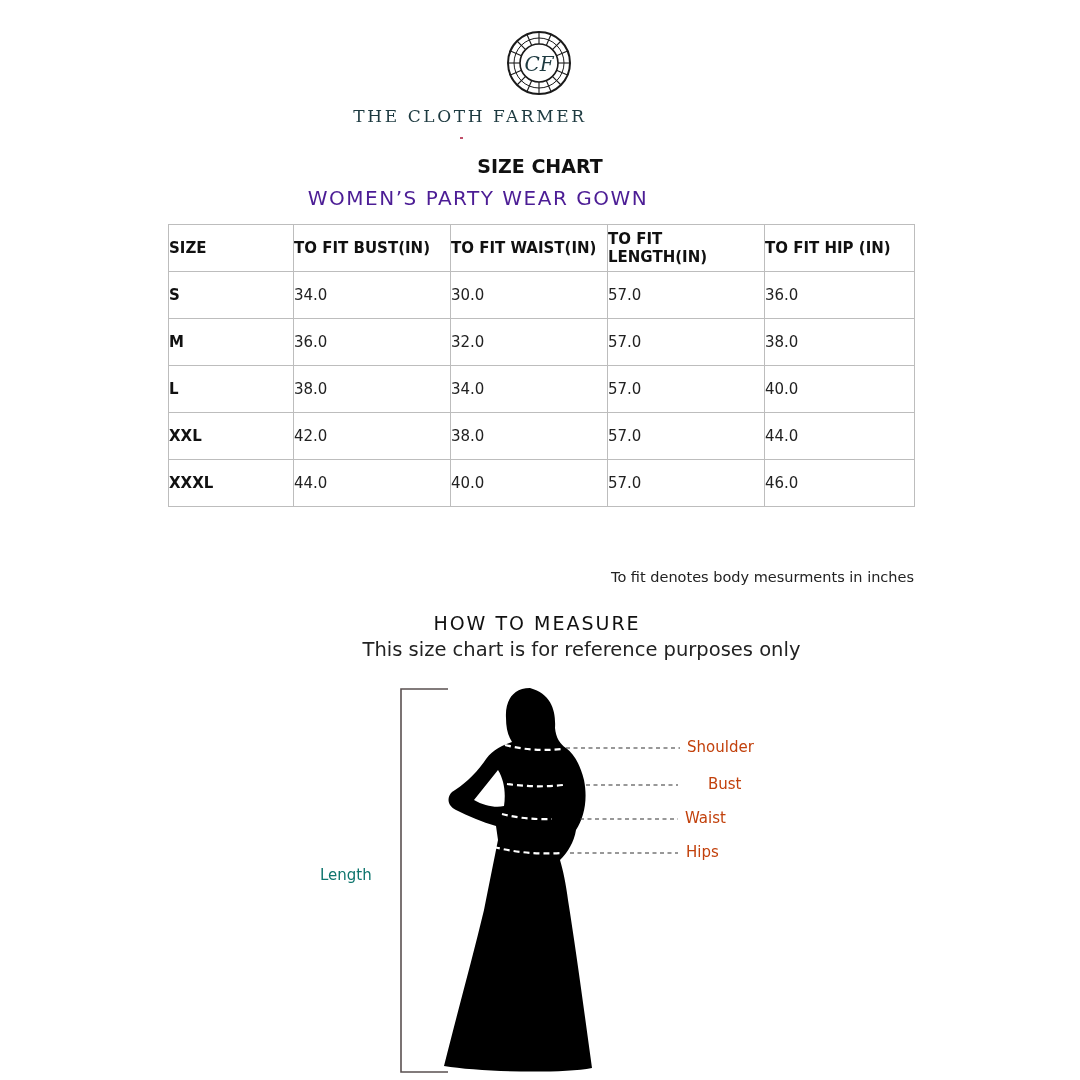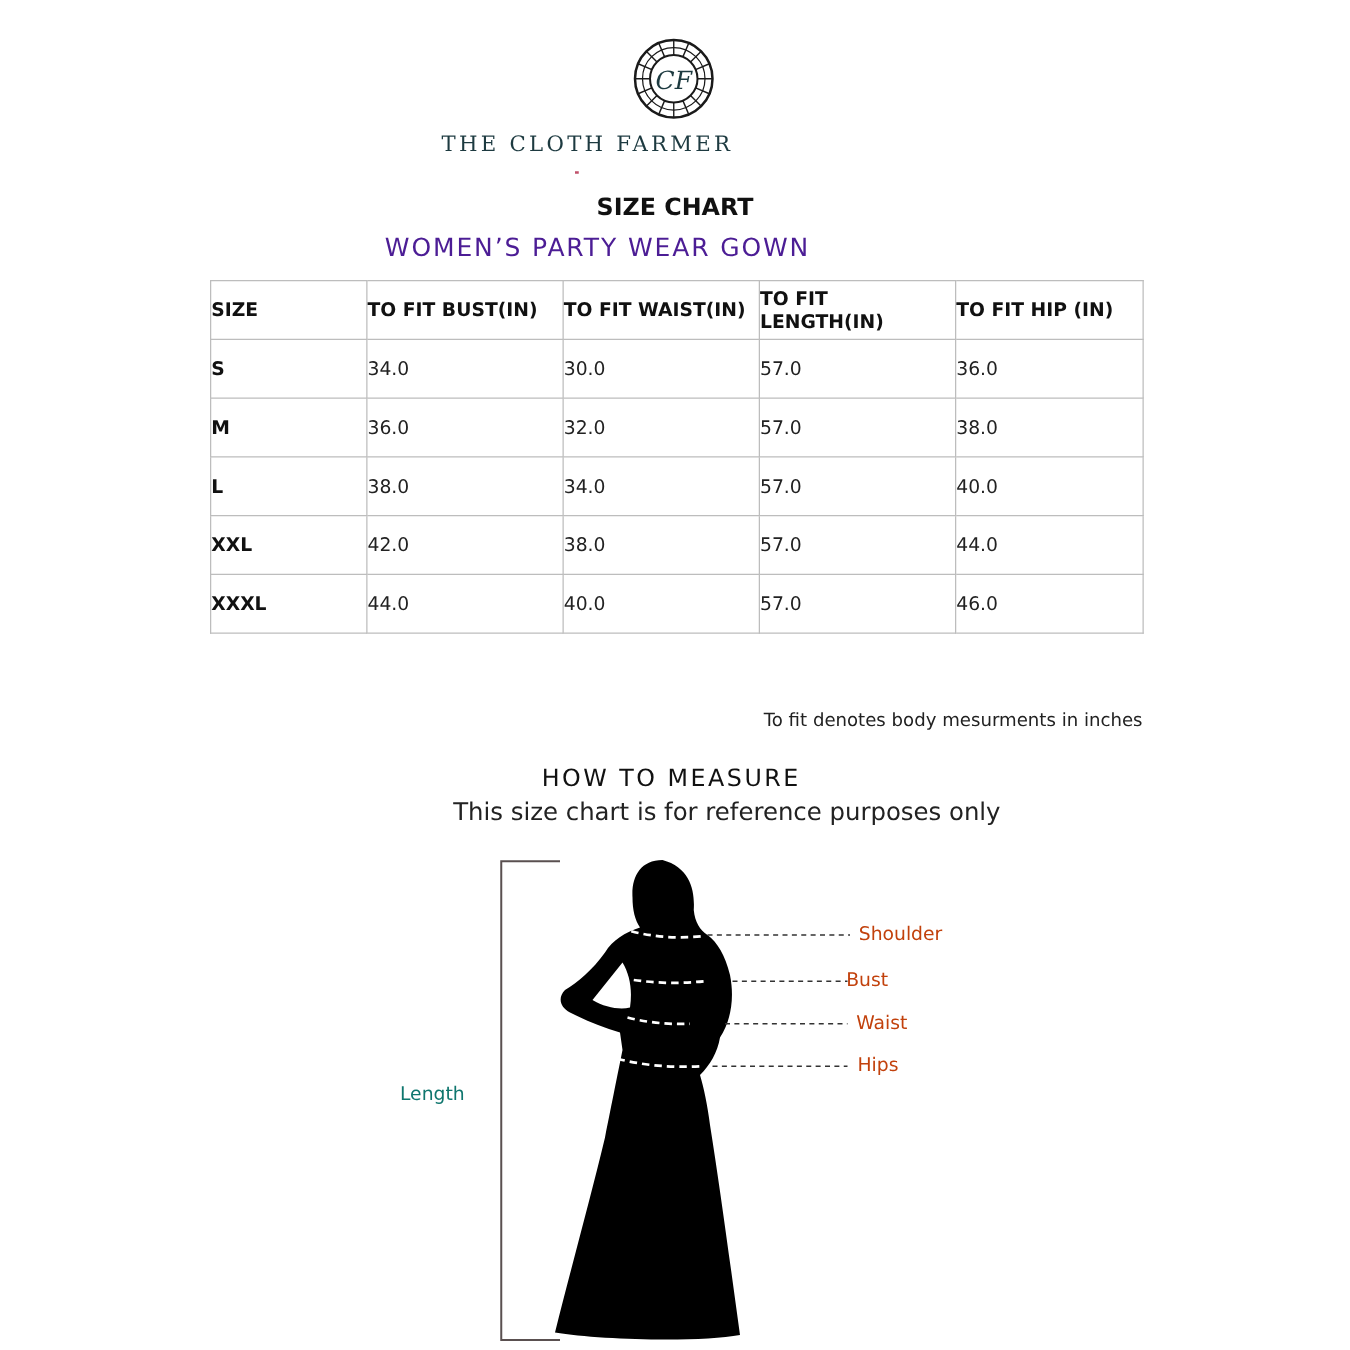--- a/index.html
+++ b/index.html
@@ -158,16 +158,16 @@
     <g stroke="#333" stroke-width="1.2" stroke-dasharray="4,3.5" fill="none">
       <line x1="566" y1="748" x2="680" y2="748"></line>
       <line x1="586" y1="785" x2="678" y2="785"></line>
       <line x1="580" y1="819" x2="678" y2="819"></line>
       <line x1="570" y1="853" x2="678" y2="853"></line>
     </g>
   </svg>
 </div>
 
 <div class="m-label" style="left:687px; top:738px;">Shoulder</div>
-<div class="m-label" style="left:677px; top:775px;">Bust</div>
+<div class="m-label" style="left:708px; top:775px;">Bust</div>
 <div class="m-label" style="left:685px; top:809px;">Waist</div>
 <div class="m-label" style="left:686px; top:843px;">Hips</div>
 <div class="length-label">Length</div>
 
 </body></html>

